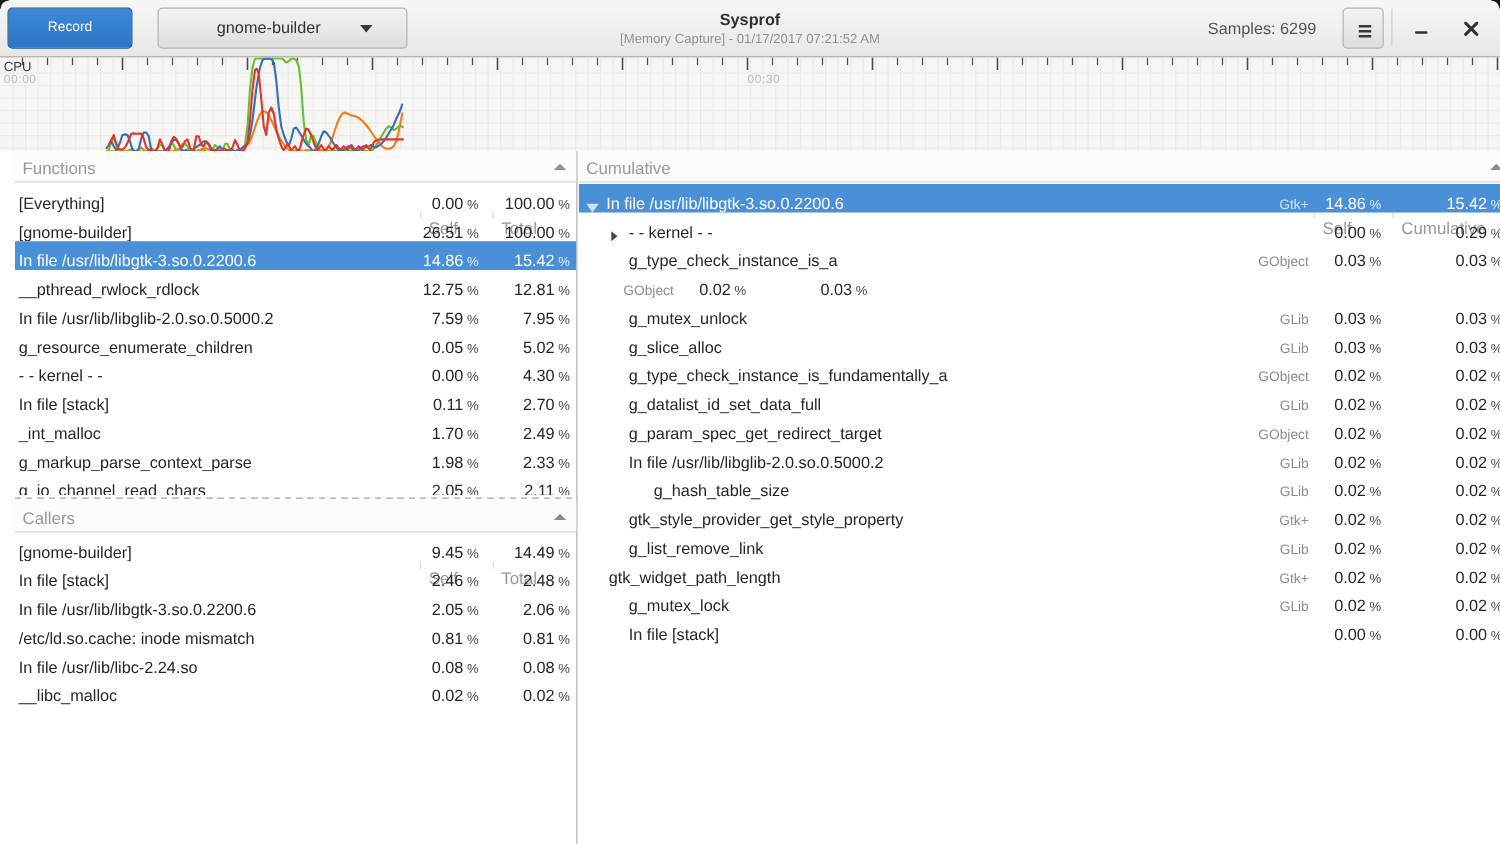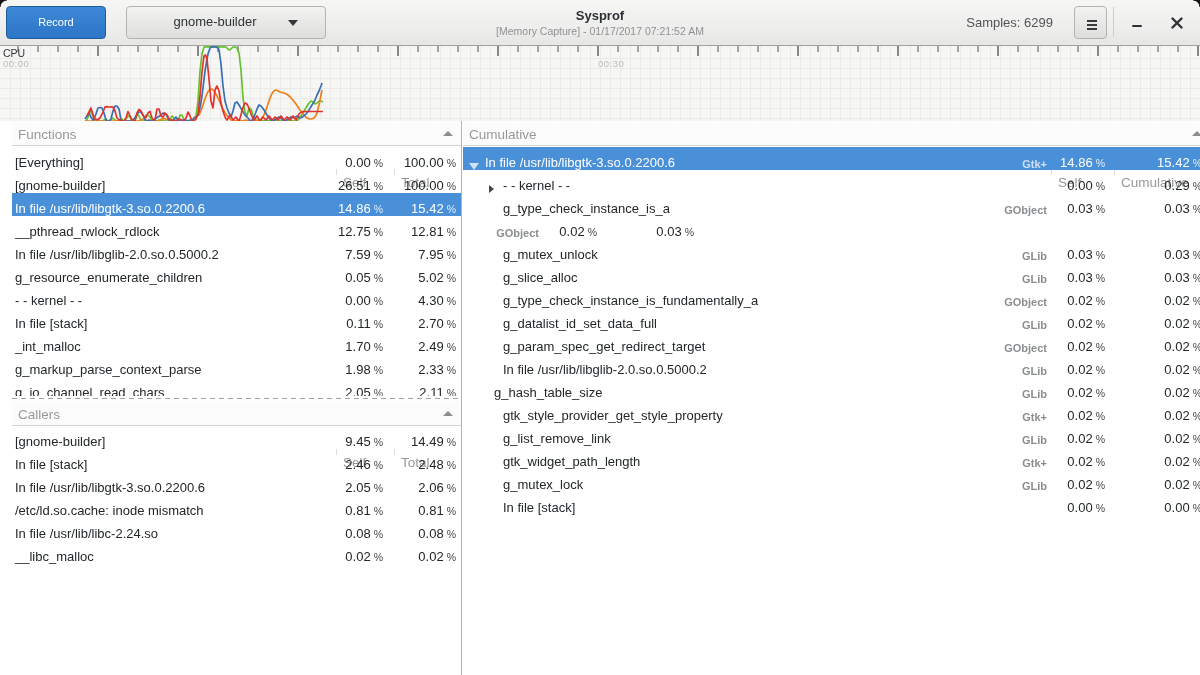--- a/index.html
+++ b/index.html
@@ -49,21 +49,21 @@
 .c-name { flex:1; padding-left:3px; white-space:nowrap; overflow:hidden; position:relative; }
 .c-self { width:58px; text-align:right; padding-right:10px; }
 .c-total { width:68px; text-align:right; padding-right:5px; }
 .n { font-size:13px; }
 .p { font-size:10.5px; color:#454648; margin-left:3px; }
 .p.ps { color:#e2ebf7; }
 .sel .p { color:#e2ebf7; }
 .splitter { position:absolute; left:0; top:277px; width:450px; height:1px;
   background:repeating-linear-gradient(90deg, #a2a2a0 0 5px, transparent 5px 9px); }
 
-.lib { width:80px; text-align:right; padding-right:4px; font-size:11px; color:#8a8d8f;font-weight:bold; }
+.lib { width:80px; text-align:right; padding-right:4px; font-size:11px; color:#8a8d8f; }
 .lib.libsel { color:#cfe0f3; }
 .r-self { width:63px; text-align:right; padding-right:9px; }
 .r-cum { width:98px; text-align:right; padding-right:10px; }
 .exp-down { position:absolute; top:8px; width:0; height:0;
   border-left:5px solid transparent; border-right:5px solid transparent;
   border-top:7px solid #cfe1f4; }
 .exp-right { position:absolute; top:7px; width:0; height:0;
   border-top:4px solid transparent; border-bottom:4px solid transparent;
   border-left:5.5px solid #43474a; }
 </style></head>
@@ -450,39 +450,39 @@
           <div class="r-self"><span class="n">0.02</span><span class="p">%</span></div>
           <div class="r-cum"><span class="n">0.02</span><span class="p">%</span></div>
         </div>
         <div class="row">
           <div class="c-name" style="padding-left:40px">In file /usr/lib/libglib-2.0.so.0.5000.2</div>
           <div class="lib">GLib</div>
           <div class="r-self"><span class="n">0.02</span><span class="p">%</span></div>
           <div class="r-cum"><span class="n">0.02</span><span class="p">%</span></div>
         </div>
         <div class="row">
-          <div class="c-name" style="padding-left:31px">g_hash_table_size</div>
+          <div class="c-name" style="padding-left:60px">g_hash_table_size</div>
           <div class="lib">GLib</div>
           <div class="r-self"><span class="n">0.02</span><span class="p">%</span></div>
           <div class="r-cum"><span class="n">0.02</span><span class="p">%</span></div>
         </div>
         <div class="row">
           <div class="c-name" style="padding-left:40px">gtk_style_provider_get_style_property</div>
           <div class="lib">Gtk+</div>
           <div class="r-self"><span class="n">0.02</span><span class="p">%</span></div>
           <div class="r-cum"><span class="n">0.02</span><span class="p">%</span></div>
         </div>
         <div class="row">
           <div class="c-name" style="padding-left:40px">g_list_remove_link</div>
           <div class="lib">GLib</div>
           <div class="r-self"><span class="n">0.02</span><span class="p">%</span></div>
           <div class="r-cum"><span class="n">0.02</span><span class="p">%</span></div>
         </div>
         <div class="row">
-          <div class="c-name" style="padding-left:40px">gtk_widget_path_length</div>
+          <div class="c-name" style="padding-left:24px">gtk_widget_path_length</div>
           <div class="lib">Gtk+</div>
           <div class="r-self"><span class="n">0.02</span><span class="p">%</span></div>
           <div class="r-cum"><span class="n">0.02</span><span class="p">%</span></div>
         </div>
         <div class="row">
           <div class="c-name" style="padding-left:40px">g_mutex_lock</div>
           <div class="lib">GLib</div>
           <div class="r-self"><span class="n">0.02</span><span class="p">%</span></div>
           <div class="r-cum"><span class="n">0.02</span><span class="p">%</span></div>
         </div>

